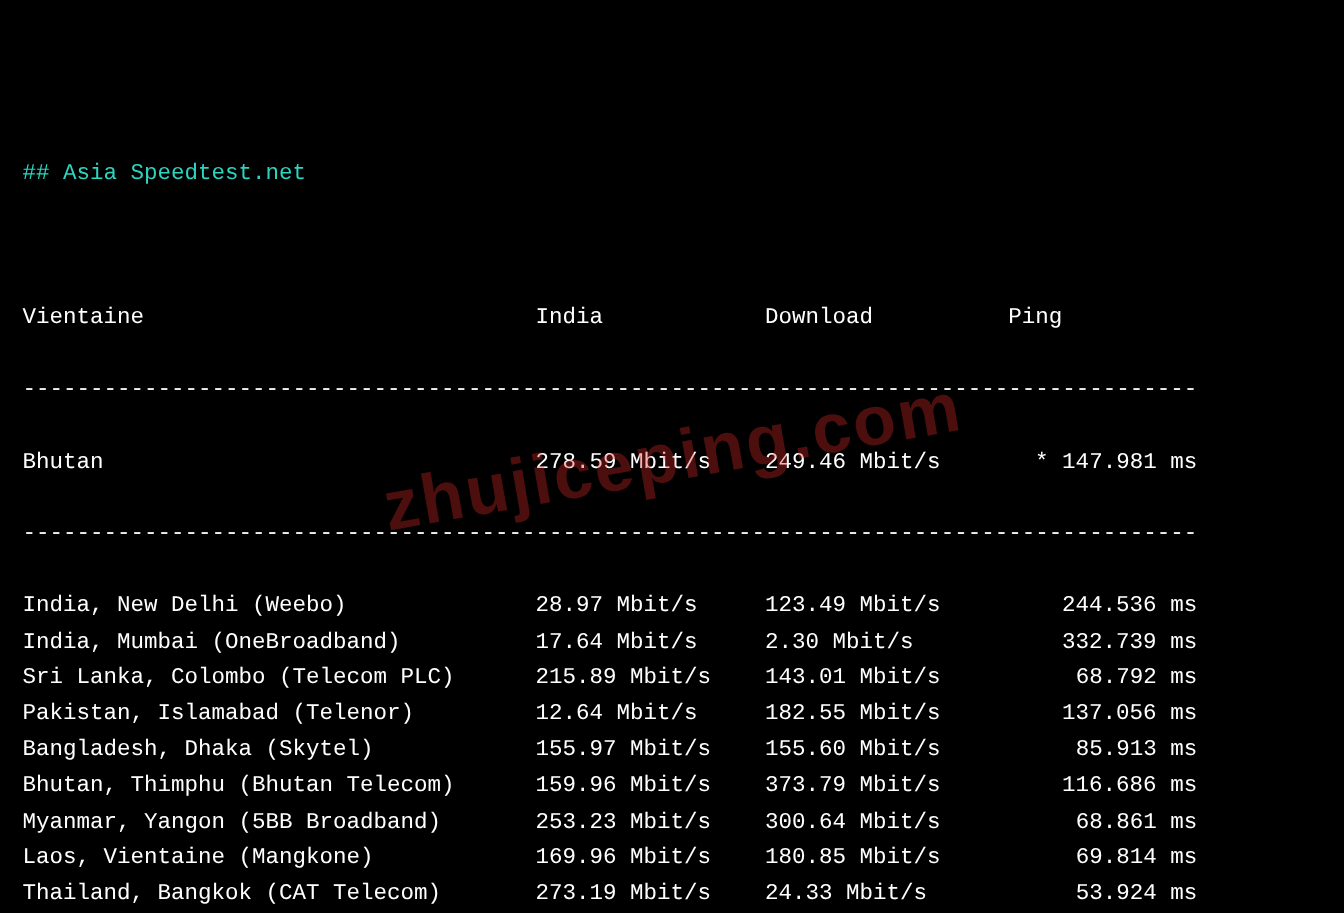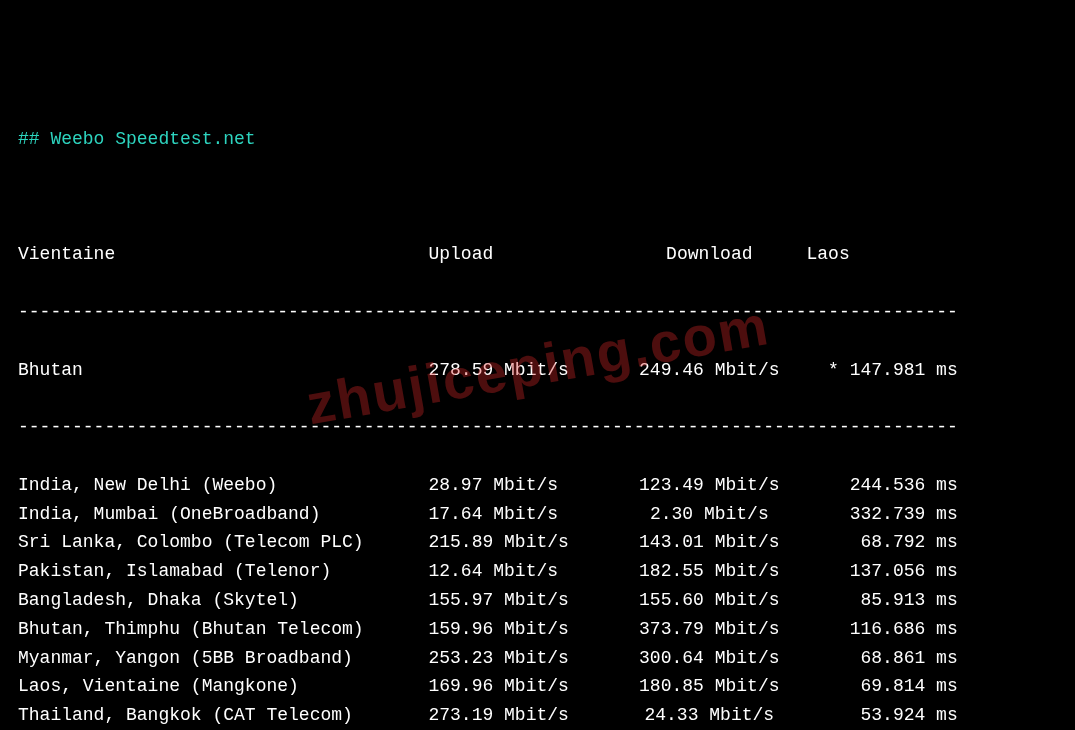--- a/index.html
+++ b/index.html
@@ -32,21 +32,21 @@
       width: 38ch;
     }
     .upload-col {
       display: inline-block;
       width: 17ch;
       text-align: left;
     }
     .download-col {
       display: inline-block;
       width: 18ch;
-      text-align: center;
+      text-align: left;
     }
     .ping-col {
       display: inline-block;
       text-align: right;
       width: 14ch;
     }
     .watermark {
       position: absolute;
       top: 50%;
       left: 50%;
@@ -57,23 +57,23 @@
       font-family: Arial, sans-serif;
       pointer-events: none;
       letter-spacing: 2px;
     }
   </style>
 </head>
 <body>
 
 
 
-<div class="title">## Weebo Speedtest.net</div>
+<div class="title">## Asia Speedtest.net</div>
 <div> </div>
-<div class="header-row"><span class="location-col">Vientaine</span><span class="upload-col">Upload</span><span class="download-col">Download</span><span>Laos</span></div>
+<div class="header-row"><span class="location-col">Vientaine</span><span class="upload-col">India</span><span class="download-col">Download</span><span>Ping</span></div>
 <div class="divider">---------------------------------------------------------------------------------------</div>
 <div class="nearby-row"><span class="location-col">Bhutan</span><span class="upload-col">278.59 Mbit/s</span><span class="download-col">249.46 Mbit/s</span><span class="ping-col">* 147.981 ms</span></div>
 <div class="divider">---------------------------------------------------------------------------------------</div>
 <div id="rows-container"><div class="data-row"><span class="location-col">India, New Delhi (Weebo)</span><span class="upload-col">28.97 Mbit/s</span><span class="download-col">123.49 Mbit/s</span><span class="ping-col">244.536 ms</span></div><div class="data-row"><span class="location-col">India, Mumbai (OneBroadband)</span><span class="upload-col">17.64 Mbit/s</span><span class="download-col">2.30 Mbit/s</span><span class="ping-col">332.739 ms</span></div><div class="data-row"><span class="location-col">Sri Lanka, Colombo (Telecom PLC)</span><span class="upload-col">215.89 Mbit/s</span><span class="download-col">143.01 Mbit/s</span><span class="ping-col">68.792 ms</span></div><div class="data-row"><span class="location-col">Pakistan, Islamabad (Telenor)</span><span class="upload-col">12.64 Mbit/s</span><span class="download-col">182.55 Mbit/s</span><span class="ping-col">137.056 ms</span></div><div class="data-row"><span class="location-col">Bangladesh, Dhaka (Skytel)</span><span class="upload-col">155.97 Mbit/s</span><span class="download-col">155.60 Mbit/s</span><span class="ping-col">85.913 ms</span></div><div class="data-row"><span class="location-col">Bhutan, Thimphu (Bhutan Telecom)</span><span class="upload-col">159.96 Mbit/s</span><span class="download-col">373.79 Mbit/s</span><span class="ping-col">116.686 ms</span></div><div class="data-row"><span class="location-col">Myanmar, Yangon (5BB Broadband)</span><span class="upload-col">253.23 Mbit/s</span><span class="download-col">300.64 Mbit/s</span><span class="ping-col">68.861 ms</span></div><div class="data-row"><span class="location-col">Laos, Vientaine (Mangkone)</span><span class="upload-col">169.96 Mbit/s</span><span class="download-col">180.85 Mbit/s</span><span class="ping-col">69.814 ms</span></div><div class="data-row"><span class="location-col">Thailand, Bangkok (CAT Telecom)</span><span class="upload-col">273.19 Mbit/s</span><span class="download-col">24.33 Mbit/s</span><span class="ping-col">53.924 ms</span></div><div class="data-row"><span class="location-col">Cambodia, Phnom Penh (Smart)</span><span class="upload-col">246.60 Mbit/s</span><span class="download-col">326.99 Mbit/s</span><span class="ping-col">71.510 ms</span></div></div>
 
 
 <div class="watermark">zhujiceping.com</div>
 
 
 

